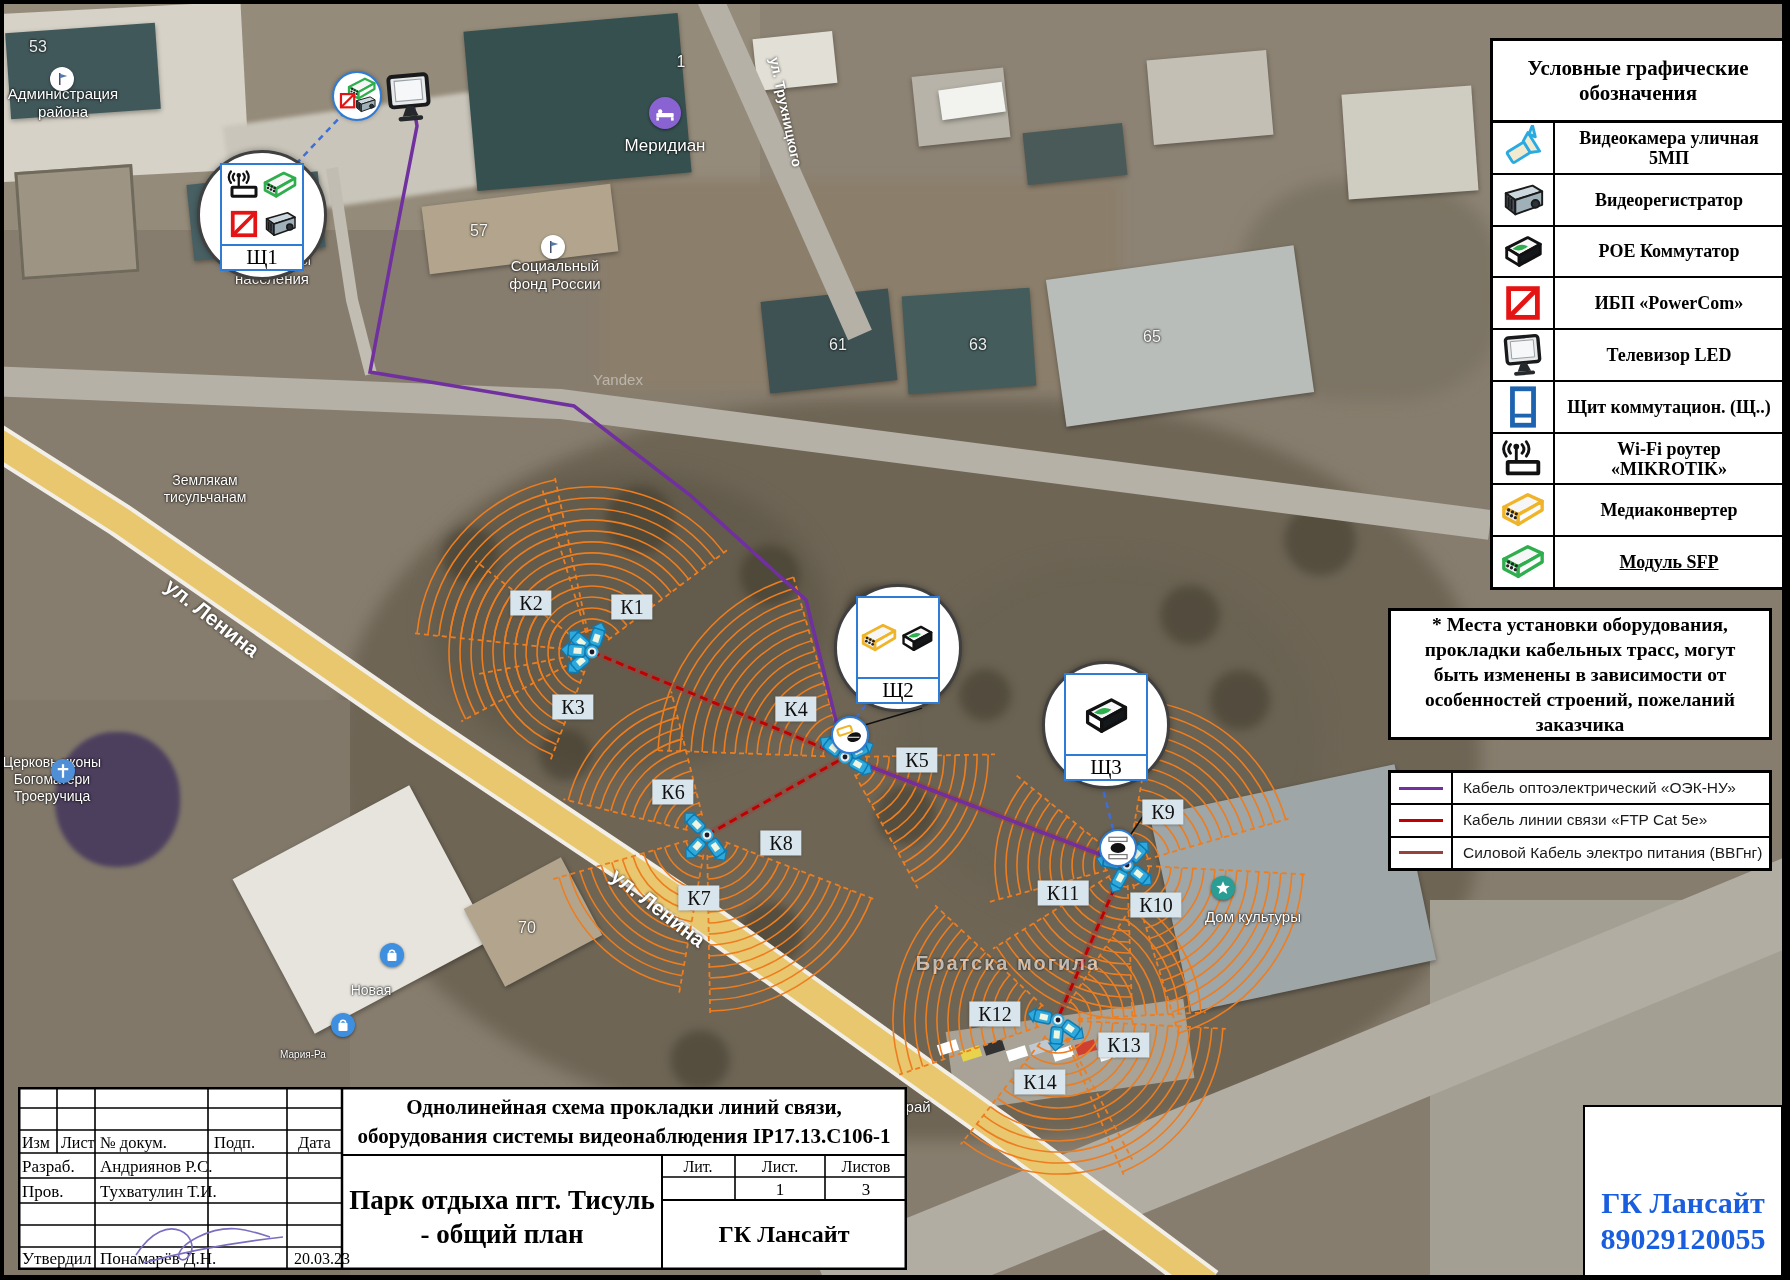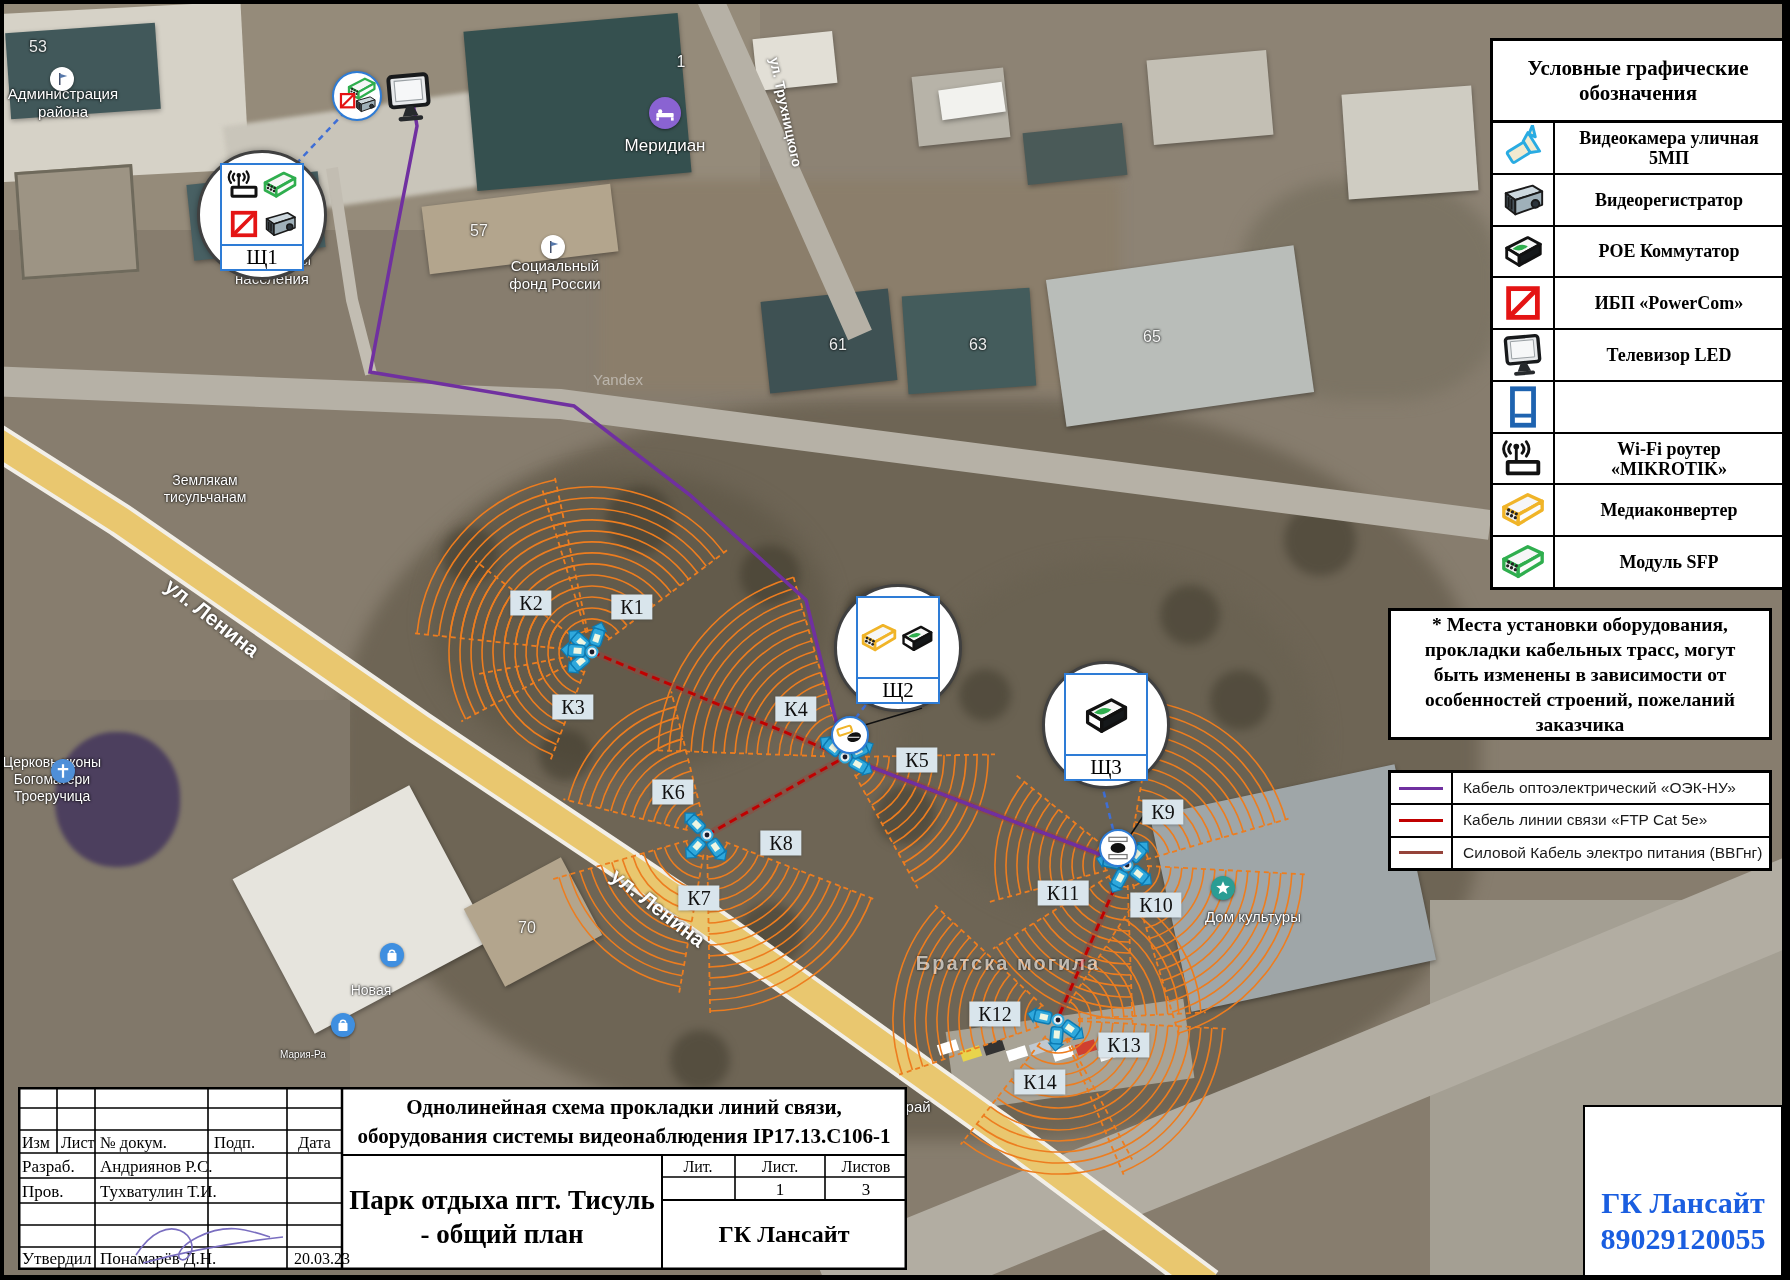--- a/index.html
+++ b/index.html
@@ -18,21 +18,21 @@
            border:2px solid #2e7cd6;display:flex;flex-direction:column;}
   .callout .icons{flex:1;display:flex;flex-wrap:wrap;align-items:center;justify-content:center;}
   .callout .tag{border-top:2px solid #2e7cd6;text-align:center;font-size:21px;line-height:23px;
            font-family:"Liberation Serif",serif;color:#000;}
   .minimark{position:absolute;background:#fff;border:2.5px solid #2e7cd6;border-radius:50%;
            display:flex;align-items:center;justify-content:center;box-shadow:0 0 4px rgba(0,0,0,.3);}
   .panelbox{position:absolute;background:#fff;border:3px solid #000;box-sizing:border-box;}
   .legend-title{border-bottom:3px solid #000;display:flex;align-items:center;justify-content:center;
            text-align:center;font-weight:bold;font-size:21px;line-height:25px;padding:4px 8px;box-sizing:border-box;}
   .lrow{display:flex;border-bottom:2px solid #000;box-sizing:border-box;height:52px;}
-  .lrow:last-child{border-bottom:none;}
+  .lrow:last-child{border-bottom:none;text-decoration:underline;}
   .lrow .ic{width:62px;border-right:2px solid #000;display:flex;align-items:center;justify-content:center;box-sizing:border-box;}
   .lrow .lb{flex:1;display:flex;align-items:center;justify-content:center;text-align:center;
            font-weight:bold;font-size:18px;line-height:20px;padding:0 6px;}
   .crow{display:flex;border-bottom:2px solid #000;box-sizing:border-box;height:32px;}
   .crow:last-child{border-bottom:none;}
   .crow .sw{width:62px;border-right:2px solid #000;display:flex;align-items:center;justify-content:center;box-sizing:border-box;}
   .crow .cl{flex:1;display:flex;align-items:center;font-family:"Liberation Sans",sans-serif;
            font-size:15.5px;color:#1a1a1a;padding-left:10px;}
   .bld{position:absolute;box-shadow:0 2px 5px rgba(0,0,0,.35);}
   .frame{position:absolute;inset:0;border:4px solid #000;border-right-width:8px;border-bottom-width:5px;
@@ -760,20 +760,21 @@
             </svg>
           </div>
           <div class="lb">Телевизор LED</div>
         </div>
         <div class="lrow" style="flex: 1 1 0%;">
           <div class="ic">
             <svg width="46" height="46" viewBox="0 0 48 48">
               <use href="#ic-panel"></use>
             </svg>
           </div>
+          <div class="lb">Щит коммутацион. (Щ..)</div>
         </div>
         <div class="lrow" style="flex: 1 1 0%;">
           <div class="ic">
             <svg width="46" height="46" viewBox="0 0 48 48">
               <use href="#ic-wifi"></use>
             </svg>
           </div>
           <div class="lb">Wi-Fi роутер «MIKROTIK»</div>
         </div>
         <div class="lrow" style="flex: 1 1 0%;">

